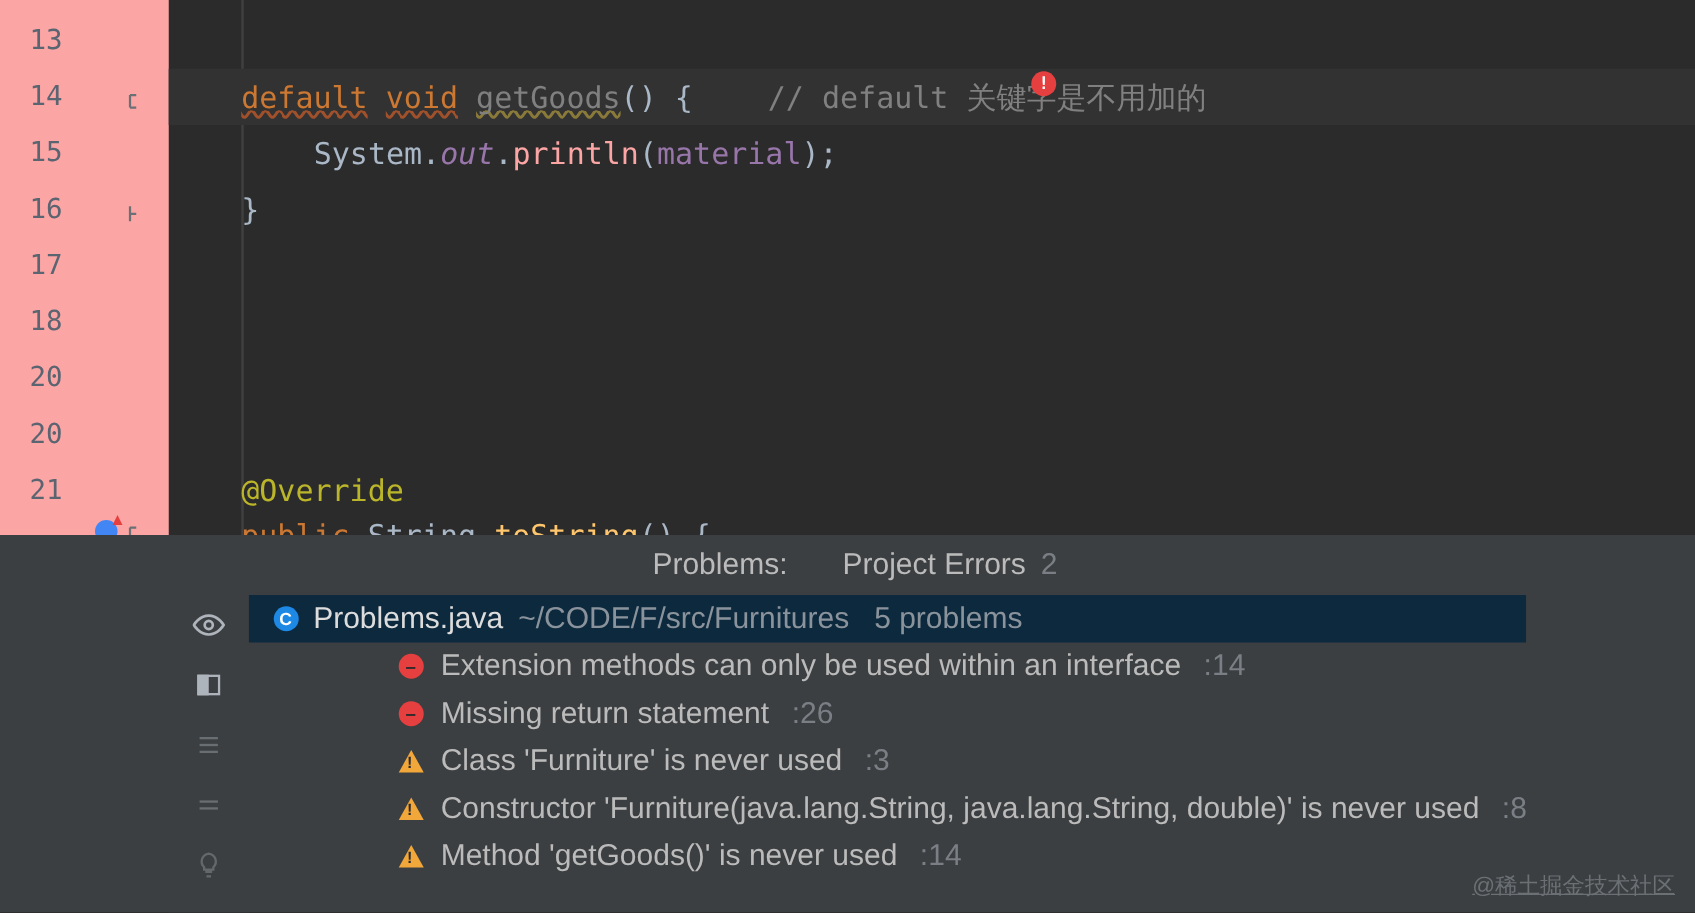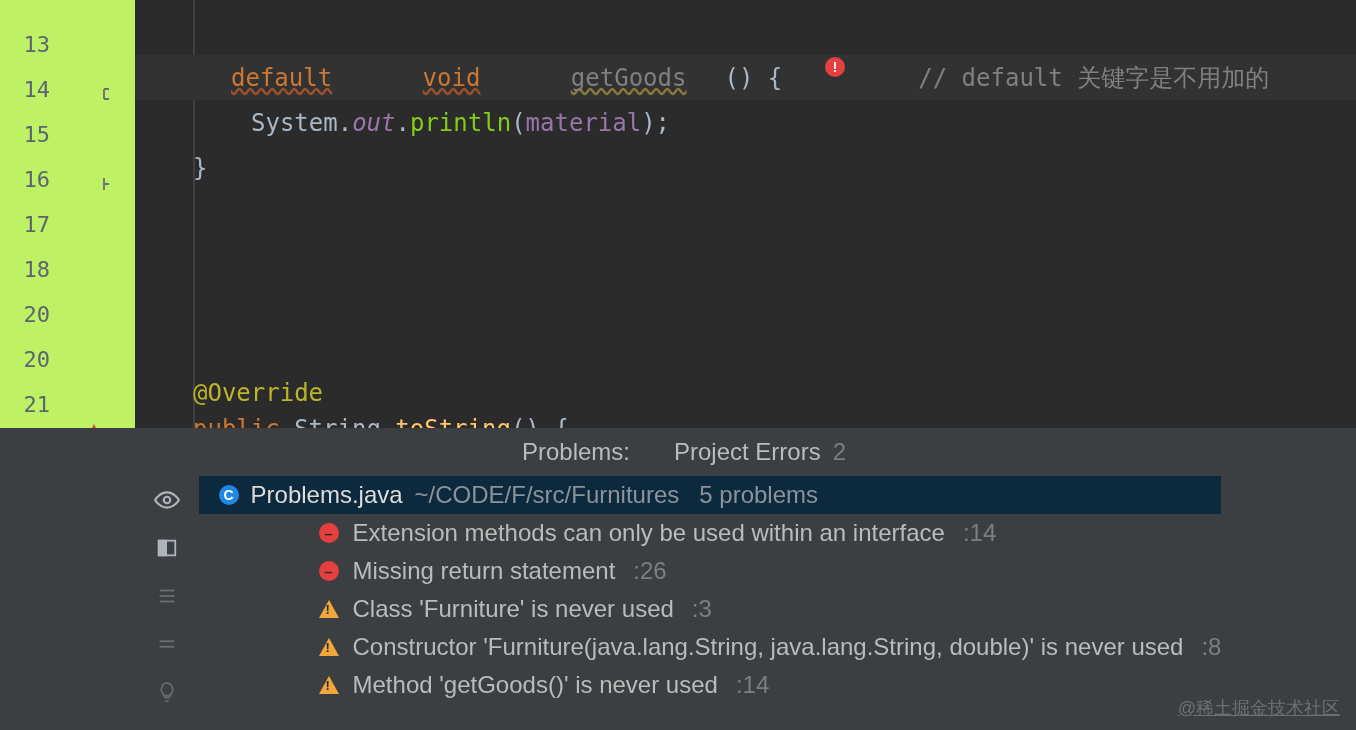--- a/index.html
+++ b/index.html
@@ -10,22 +10,22 @@
     font-size: 24px;
     color: #a9b7c6;
   }
   .editor-area {
     height: 428px;
     display: flex;
     overflow: hidden;
   }
   .gutter {
     width: 135px;
-    background: #bef264;
-    padding-top: 22px;
+    background: #fca5a5;
+    padding-top: 10px;
     flex: 0 0 135px;
   }
   .gutter-line {
     height: 45px;
     display: flex;
     align-items: center;
     color: #5b6571;
     font-size: 22px;
   }
   .gutter-num { width: 58px; text-align: right; padding-right: 8px; }
@@ -37,25 +37,25 @@
   }
   .code-line {
     height: 45px;
     white-space: pre;
     display: flex;
     align-items: center;
     padding-left: 0px;
     font-size: 24px;
     position: relative;
   }
-  .hl-line { background: #323232; gap: 38px; }
+  .hl-line { background: #323232; }
   .kw { color: #cc7832; }
   .id-warn { color: #808080; text-decoration: wavy underline #8a7a3a; text-decoration-skip-ink: none;}
   .kw-warn { color: #cc7832; text-decoration: wavy underline #a0502a; text-decoration-skip-ink: none;}
-  .def { color: #84cc16; }
+  .def { color: #fca5a5; }
   .italic { font-style: italic; color: #9876aa; }
   .method { color: #ffc66d; }
   .field { color: #9876aa; }
   .anno { color: #bbb529; }
   .comment { color: #808080; }
   .punc { color: #a9b7c6; }
   .cls { color: #a9b7c6; }
 
   .vline {
     position:absolute; left:127px; top:0; bottom:0; width:2px; background:#404040;

